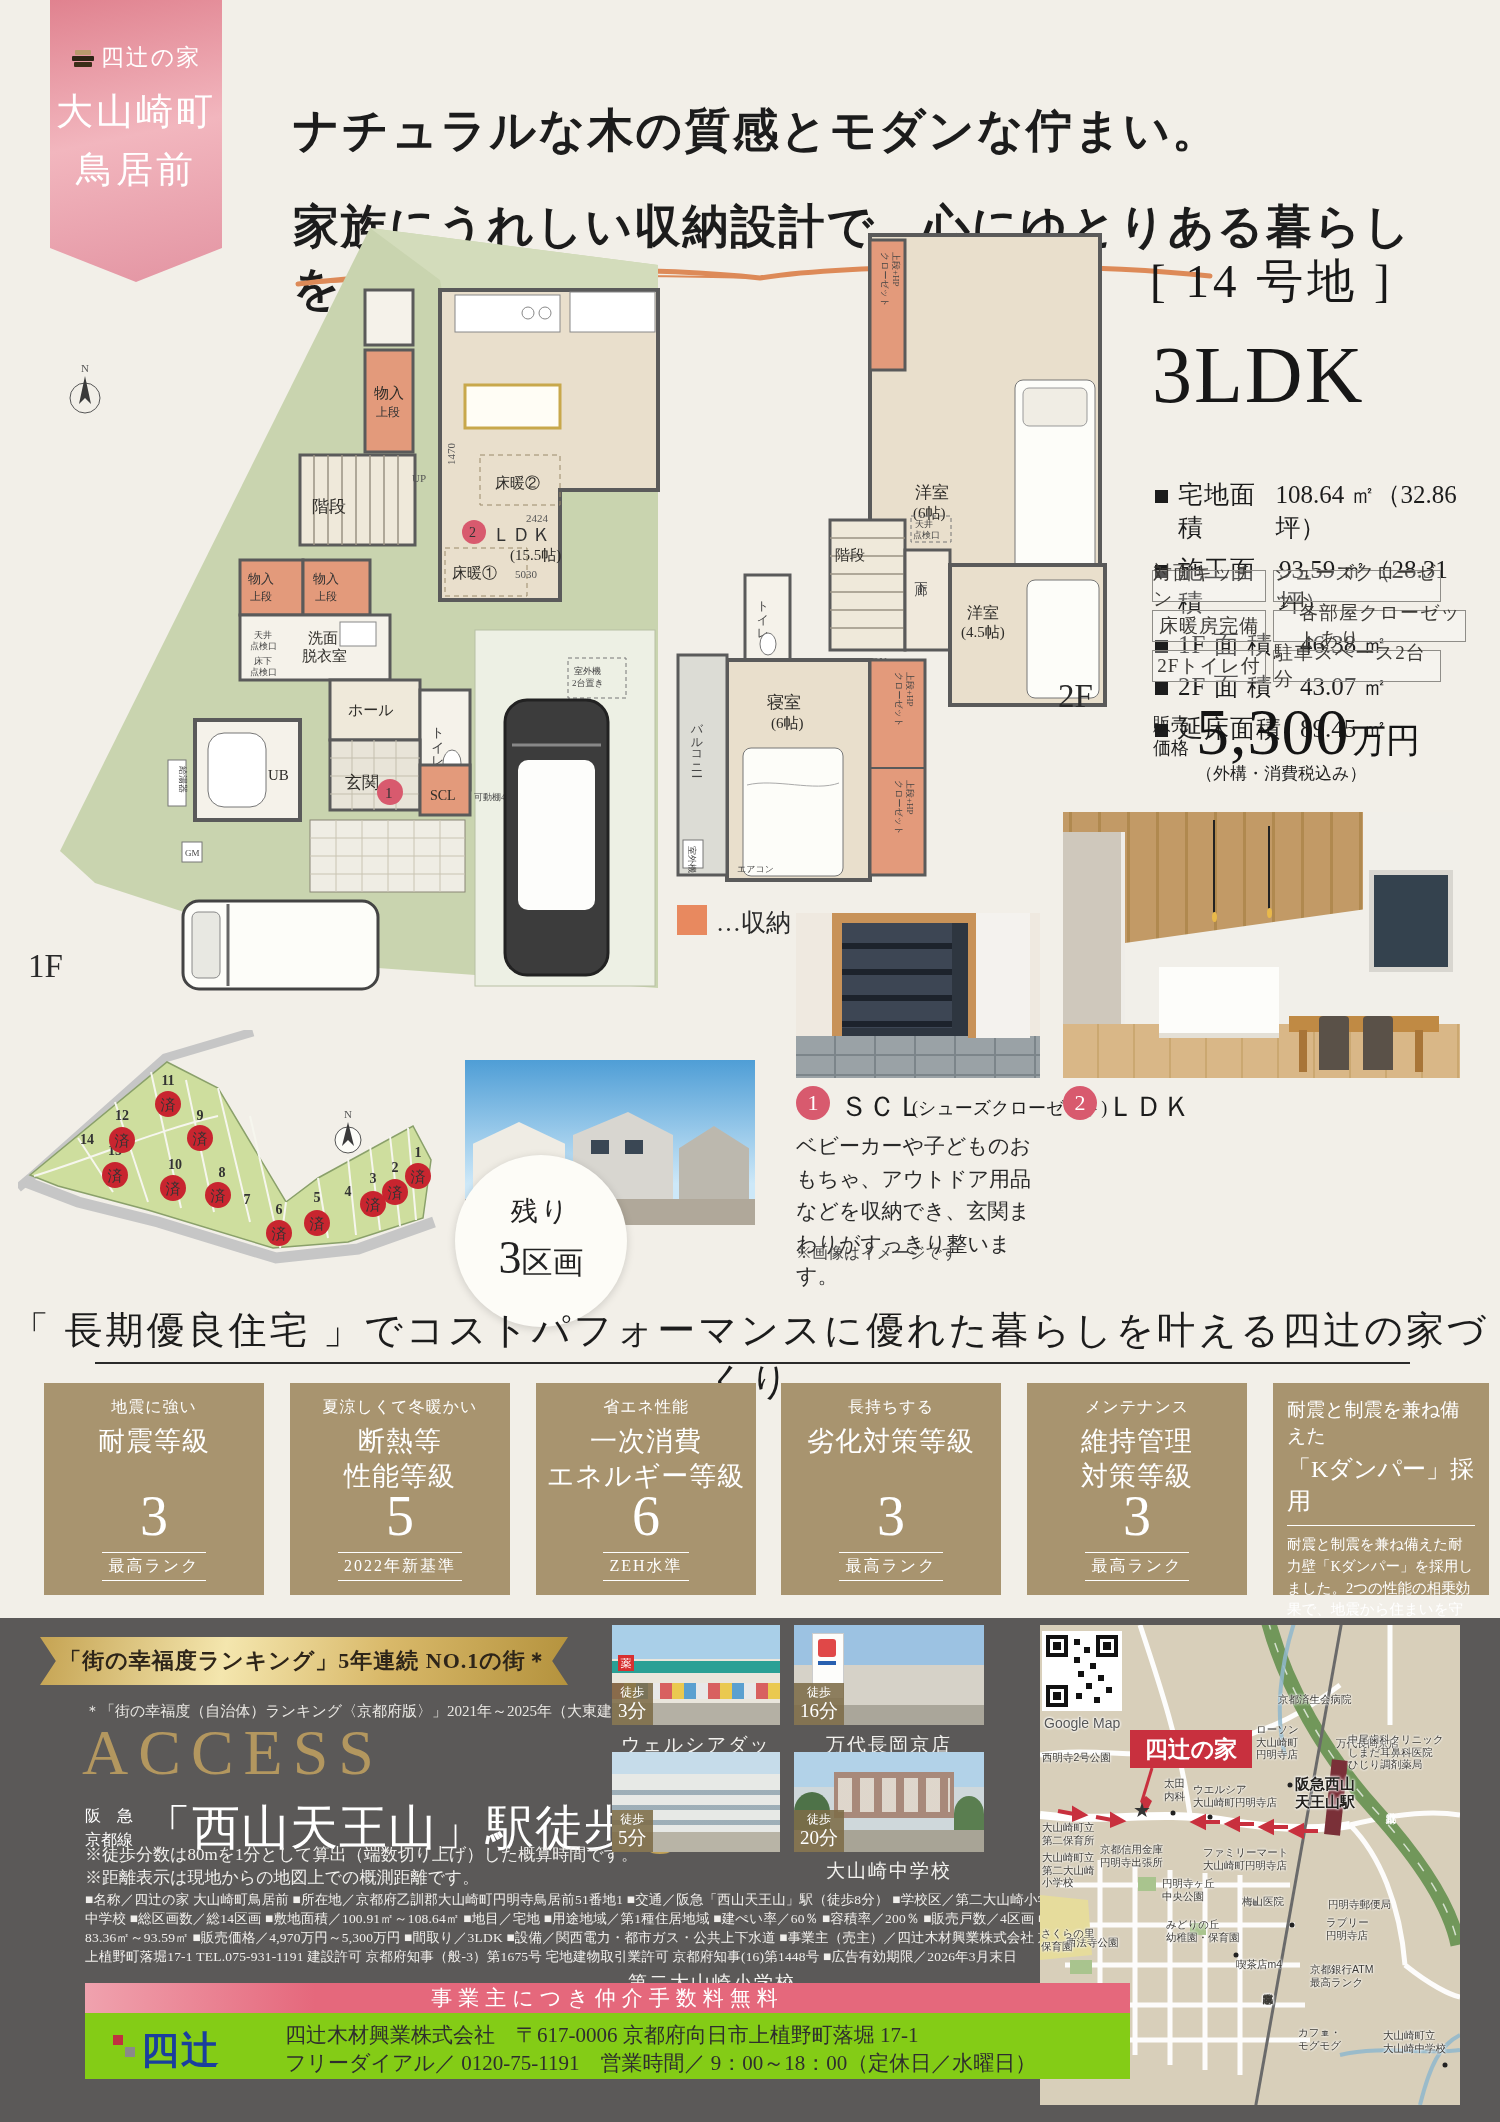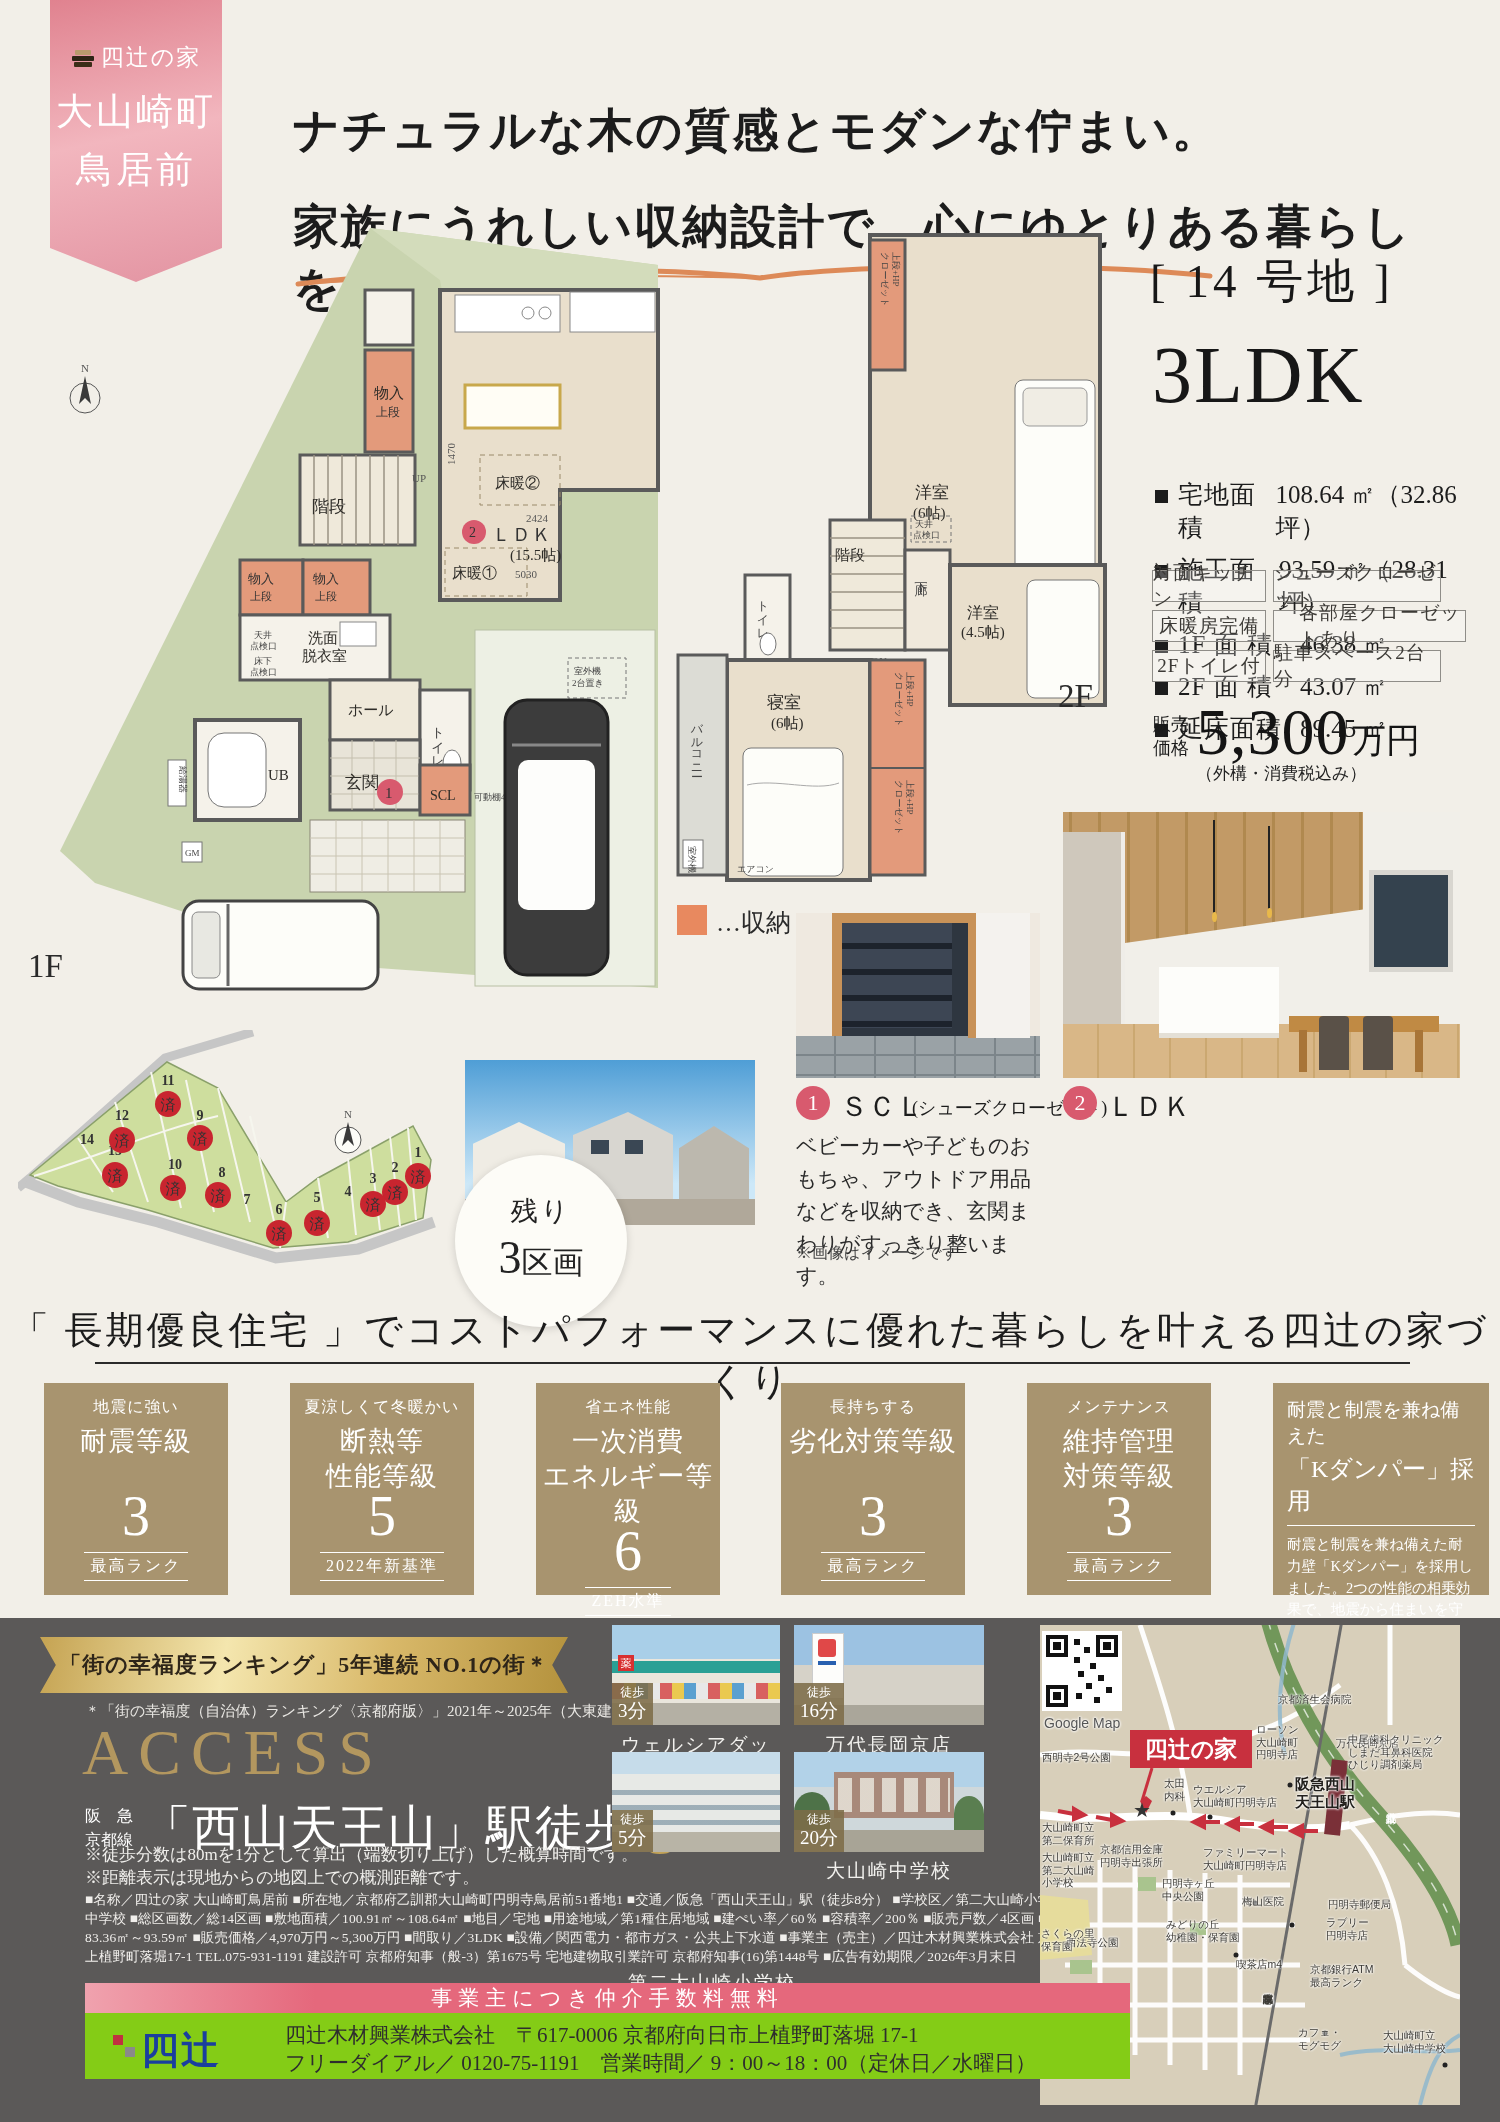--- a/index.html
+++ b/index.html
@@ -21,29 +21,29 @@
   .spec-lab{width:122px;letter-spacing:1px;}
   .tag{position:absolute;height:30px;border:1px solid #8f8d88;color:#3c3a36;font-size:19px;
        display:flex;align-items:center;justify-content:center;letter-spacing:1px;background:rgba(255,255,255,.25);}
   
   .ph{position:absolute;overflow:hidden;background:#cfd8db;}
   .badge2{position:absolute;left:0;bottom:0;background:rgba(125,108,72,.88);color:#fff;text-align:center;
           padding:3px 6px;line-height:1.15;font-size:12px;}
   .badge2 b{font-size:19px;font-weight:400;display:block;}
   .cap{position:absolute;color:#f2f1ee;font-size:19px;text-align:center;letter-spacing:2px;}
   
-  .rate{position:absolute;top:1383px;width:184px;height:212px;background:#a8946f;color:#fff;text-align:center;}
+  .rate{position:absolute;top:1383px;width:220px;height:212px;background:#a8946f;color:#fff;text-align:center;}
   .rate .sub{font-size:16px;margin-top:14px;letter-spacing:1px;}
   .rate .ttl{font-size:27px;line-height:1.3;margin-top:6px;min-height:70px;letter-spacing:1px;}
   .rate .val{font-size:56px;line-height:1;margin-top:-6px;}
   .rate .note{display:inline-block;font-size:16px;margin-top:8px;padding:3px 6px;
               border-top:1px solid #fff;border-bottom:1px solid #fff;letter-spacing:2px;}
   
   .dark{left:0;top:1618px;width:1500px;height:504px;background:#5b5958;}
-  .goldrib{left:40px;top:1637px;width:528px;height:56px;color:#2e2519;font-size:22px;font-weight:700;
+  .goldrib{left:40px;top:1637px;width:528px;height:48px;color:#2e2519;font-size:22px;font-weight:700;
            display:flex;align-items:center;justify-content:center;letter-spacing:1px;
            background:linear-gradient(100deg,#c5a352,#f4e6ae 35%,#d9b96a 65%,#b4923d);
            clip-path:polygon(0 0,100% 0,97% 50%,100% 100%,0 100%,3% 50%);}
   .fineprint{font-size:13.5px;line-height:1.42;color:#f1efec;letter-spacing:.2px;}
   .maplab{position:absolute;font-size:10.5px;line-height:1.2;color:#3a3833;white-space:pre-line;
           text-shadow:0 0 3px #fff,0 0 3px #fff,0 0 2px #fff;font-family:"Liberation Sans","DejaVu Sans",sans-serif;}
   
   svg text{font-family:"Liberation Serif","DejaVu Serif",serif;fill:#333;}
   .planlab{font-size:15px;fill:#2e2c28;}
   .tiny{font-size:9px;fill:#444;}

